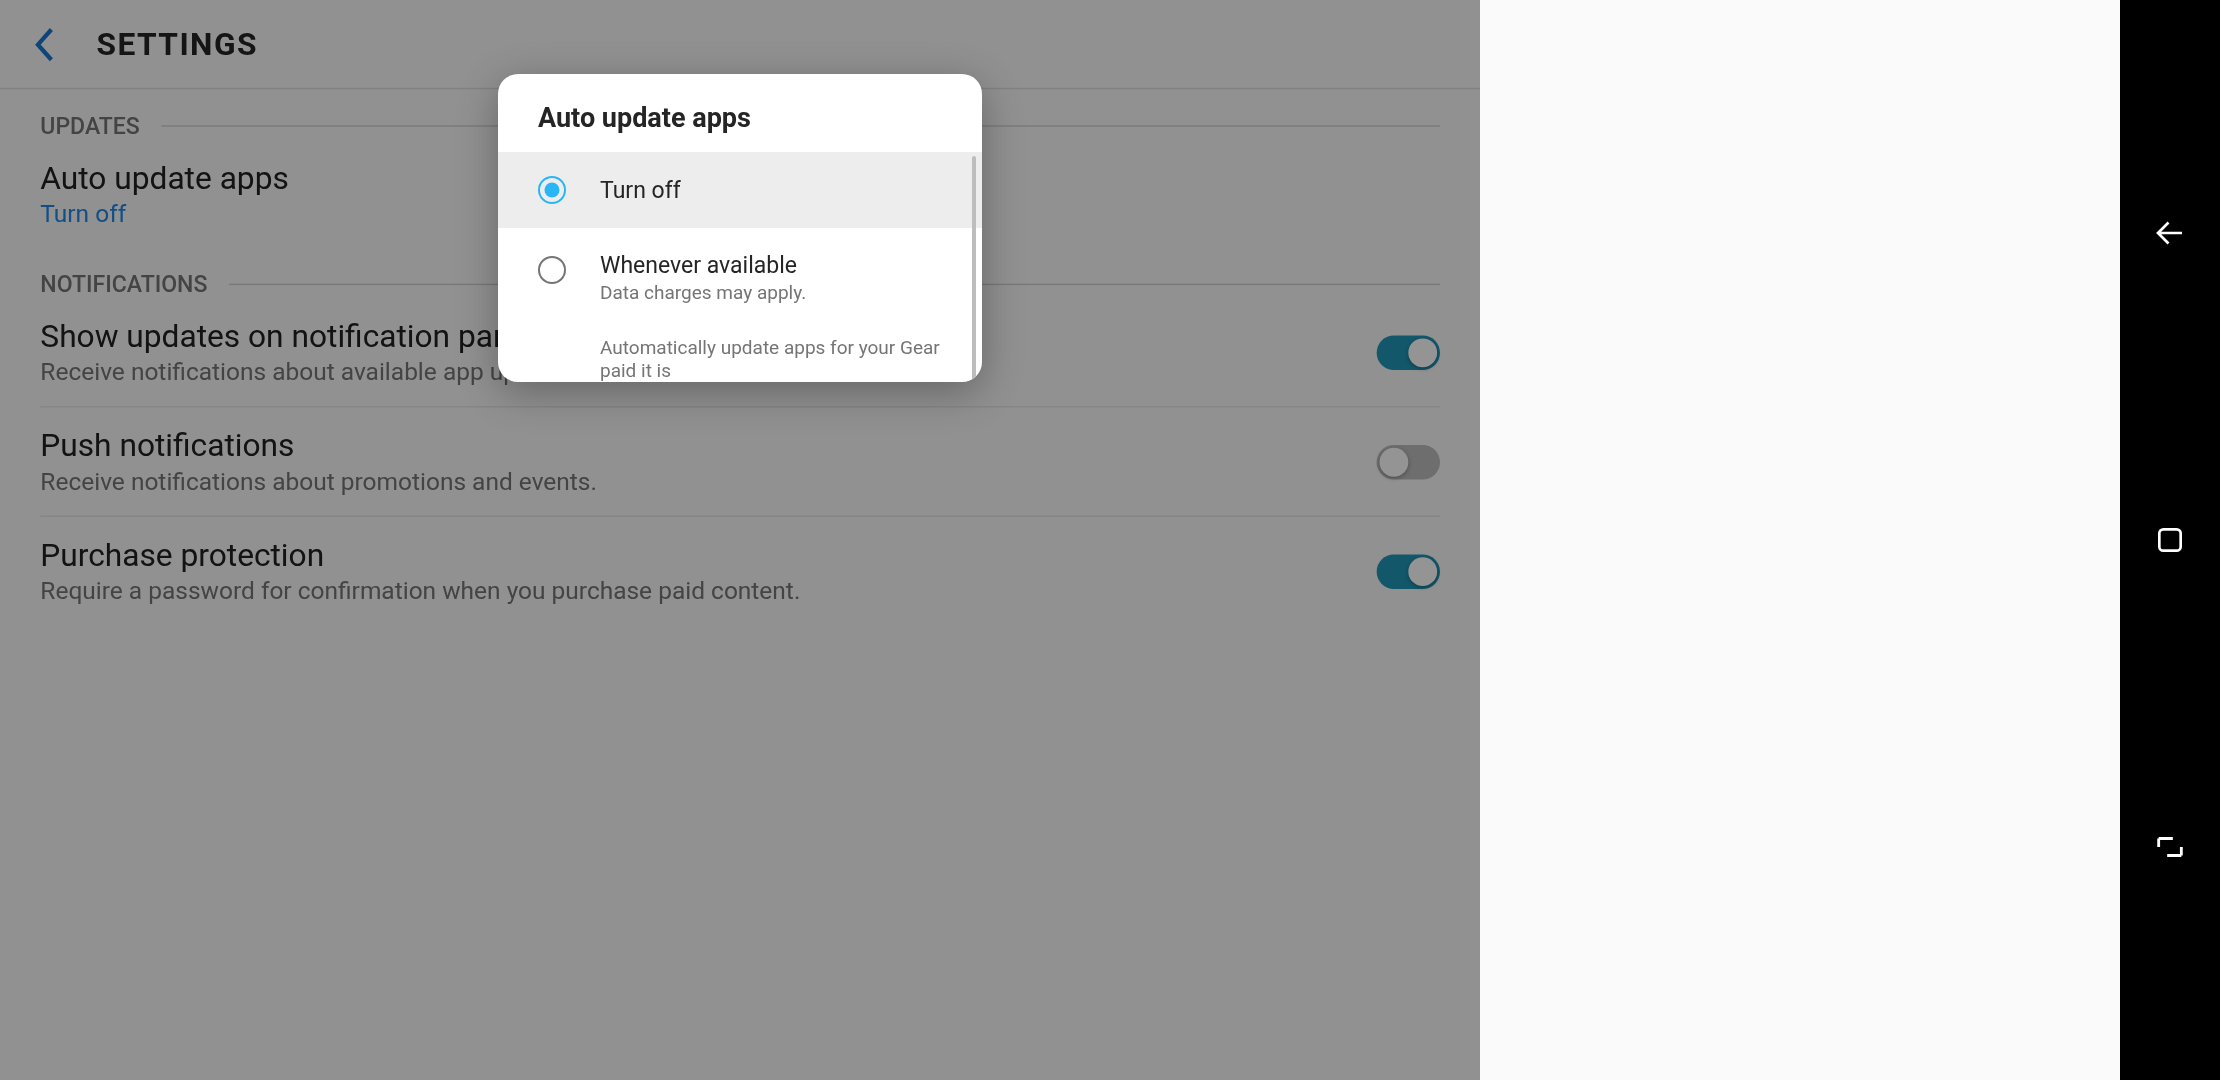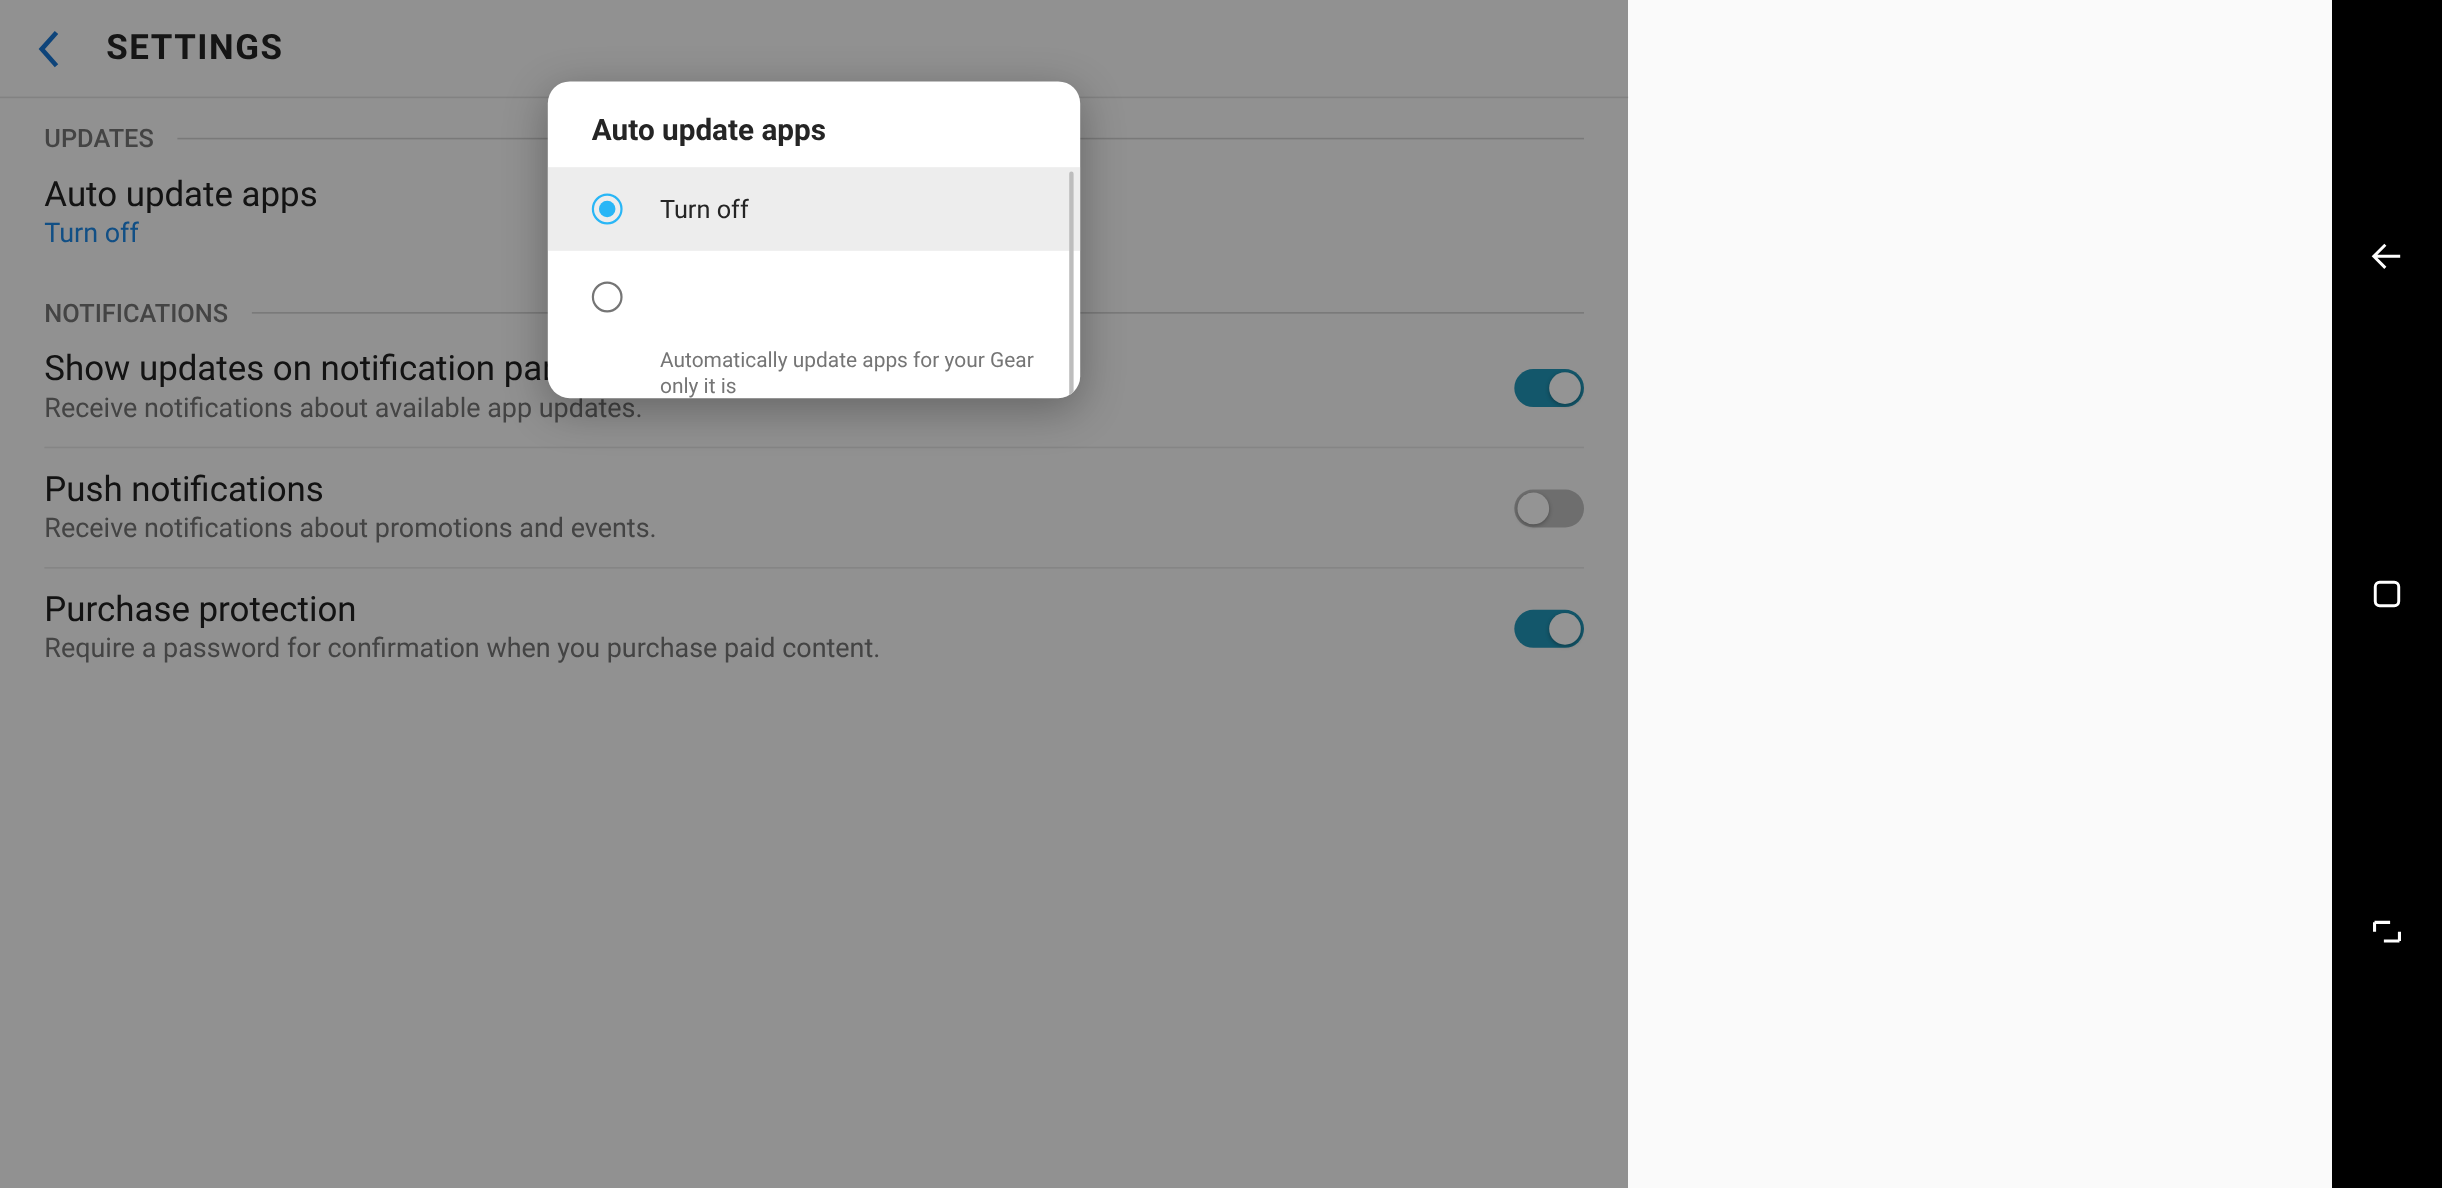--- a/index.html
+++ b/index.html
@@ -296,22 +296,26 @@
   <div class="dialog-title">Auto update apps</div>
   <div class="dialog-content">
     <div class="radio-option selected">
       <div class="radio checked"></div>
       <div class="radio-labels">
           <div class="radio-label">Turn off</div>
         </div>
     </div>
     <div class="radio-option" style="align-items:flex-start;">
       <div class="radio" style="margin-top:4px;"></div>
-    </div>
-    <div class="dialog-extra-text">Automatically update apps for your Gear only it is</div>
+      <div class="radio-labels">
+        <div class="radio-label">Whenever available</div>
+        <div class="radio-sub">Data charges may apply.</div>
+      </div>
+    </div>
+    <div class="dialog-extra-text">Automatically update apps for your Gear paid it is</div>
     <div class="scrollbar-track"></div>
   </div>
 </div>
 
 <div class="nav-bar">
   <div class="nav-icon">
     <svg width="36" height="36" viewBox="0 0 24 24" fill="none" stroke="#fff" stroke-width="1.8">
       <path d="M20 12 H5 M11 5 L4 12 L11 19"></path>
     </svg>
   </div>

